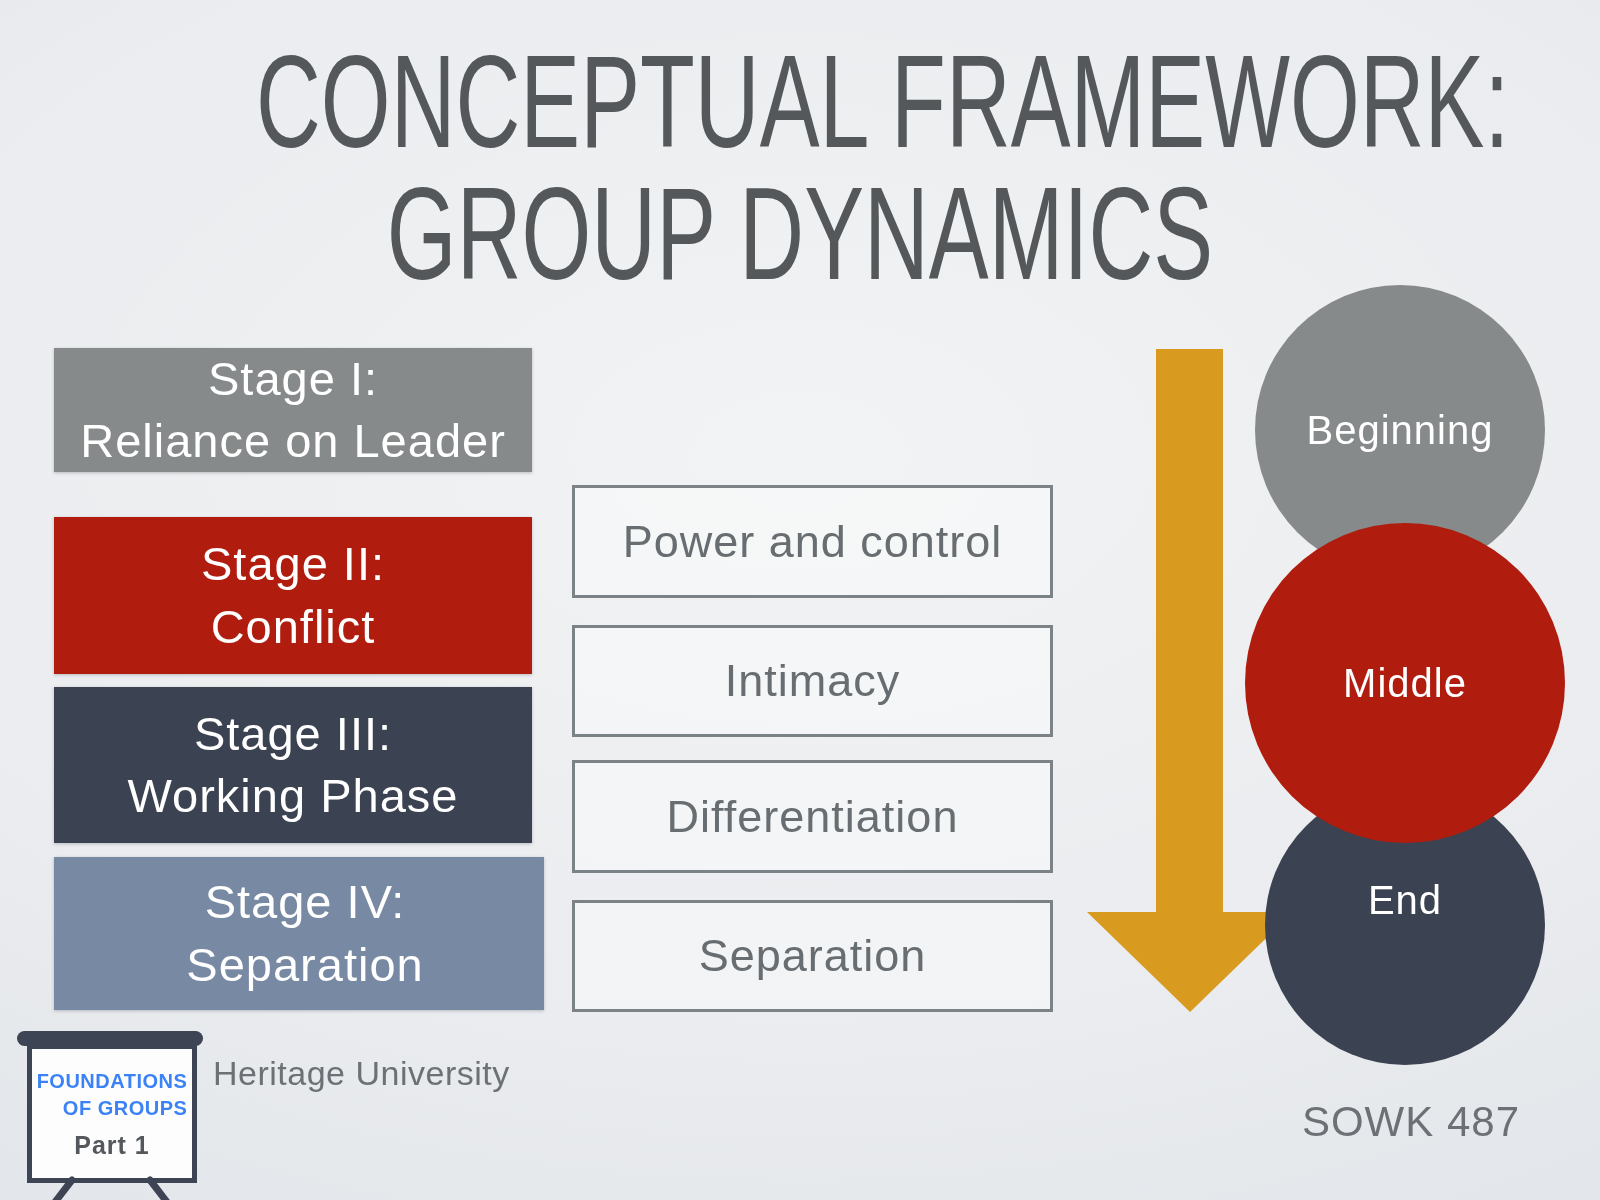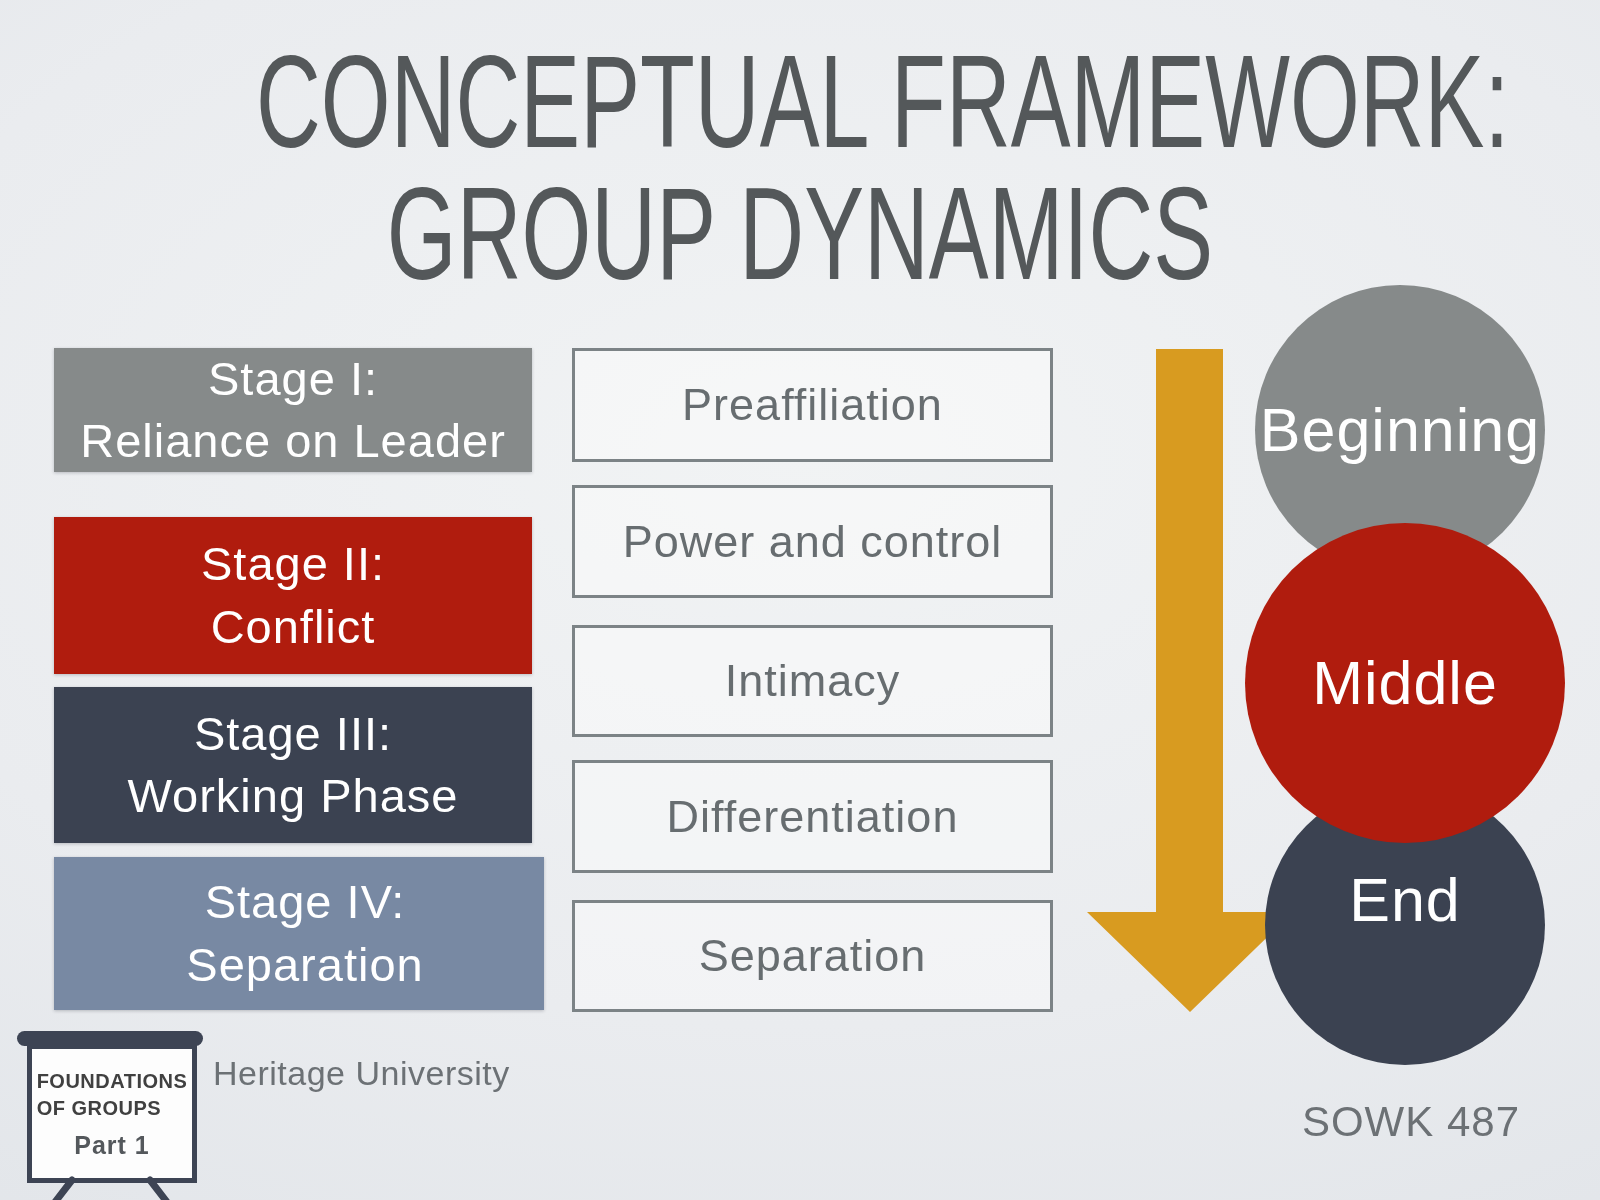--- a/index.html
+++ b/index.html
@@ -42,36 +42,36 @@
   .phase-4{top:760px;height:113px;}
   .phase-5{top:900px;height:112px;}
 
   
   .arrow{position:absolute;left:0;top:0;width:1600px;height:1200px;z-index:1;}
 
   
   .circle{
     position:absolute;border-radius:50%;z-index:2;
     display:flex;justify-content:center;align-items:center;
-    color:#ffffff;font-size:61px;font-weight:300;letter-spacing:1px;
+    color:#ffffff;font-size:40px;font-weight:300;letter-spacing:1px;
   }
   .circle-beginning{left:1255px;top:285px;width:290px;height:290px;background:#868a8a;}
   .circle-end{left:1265px;top:785px;width:280px;height:280px;background:#3b4251;}
   .circle-end .circle-label{margin-top:-50px;text-align:right;}
   .circle-middle{left:1245px;top:523px;width:320px;height:320px;background:#b01c0e;z-index:3;}
 
   
   .easel{position:absolute;left:0;top:1025px;width:220px;height:175px;}
   .easel-bar{position:absolute;left:17px;top:6px;width:186px;height:15px;border-radius:8px;background:#3d4454;}
   .easel-board{
     position:absolute;left:27px;top:19px;width:170px;height:139px;box-sizing:border-box;
     background:#fdfdfd;border:5px solid #3d4454;
     display:flex;flex-direction:column;justify-content:center;align-items:center;
   }
-  .board-title{font-size:20px;font-weight:bold;color:#404040;line-height:1.35;text-align:left;letter-spacing:0.5px;}
+  .board-title{font-size:20px;font-weight:bold;color:#3b82f6;line-height:1.35;text-align:right;letter-spacing:0.5px;}
   .board-title span{display:block;}
   .board-part{margin-top:9px;font-size:25px;font-weight:700;color:#54585c;letter-spacing:1px;}
   .easel-legs{position:absolute;left:0;top:155px;width:220px;height:20px;overflow:visible;}
 
   
   .credits{
     position:absolute;left:213px;top:1052px;
     color:#6c7175;font-size:34px;font-weight:400;line-height:1.28;letter-spacing:0.5px;
   }
   .course{
@@ -99,23 +99,20 @@
   </div>
   <div class="stage stage-3">
     <span>Stage III:</span>
     <span>Working Phase</span>
   </div>
   <div class="stage stage-4">
     <span>Stage IV:</span>
     <span>Separation</span>
   </div>
 
-  <div class="phase phase-1">
-    <span>Preaffiliation</span>
-  </div>
   <div class="phase phase-2">
     <span>Power and control</span>
   </div>
   <div class="phase phase-3">
     <span>Intimacy</span>
   </div>
   <div class="phase phase-4">
     <span>Differentiation</span>
   </div>
   <div class="phase phase-5">

